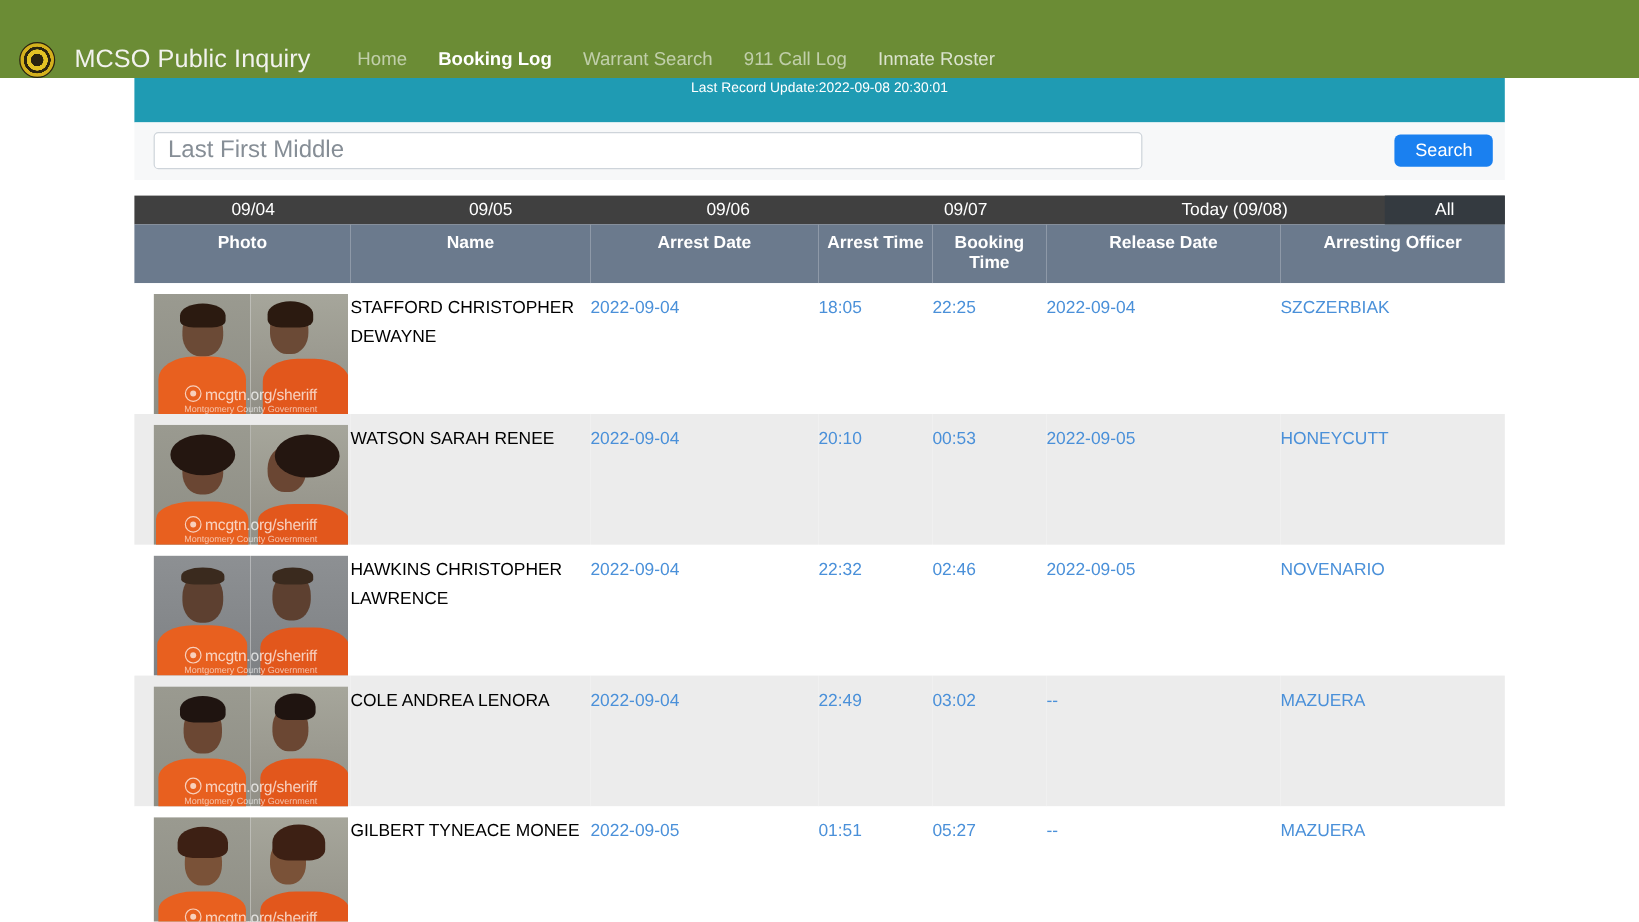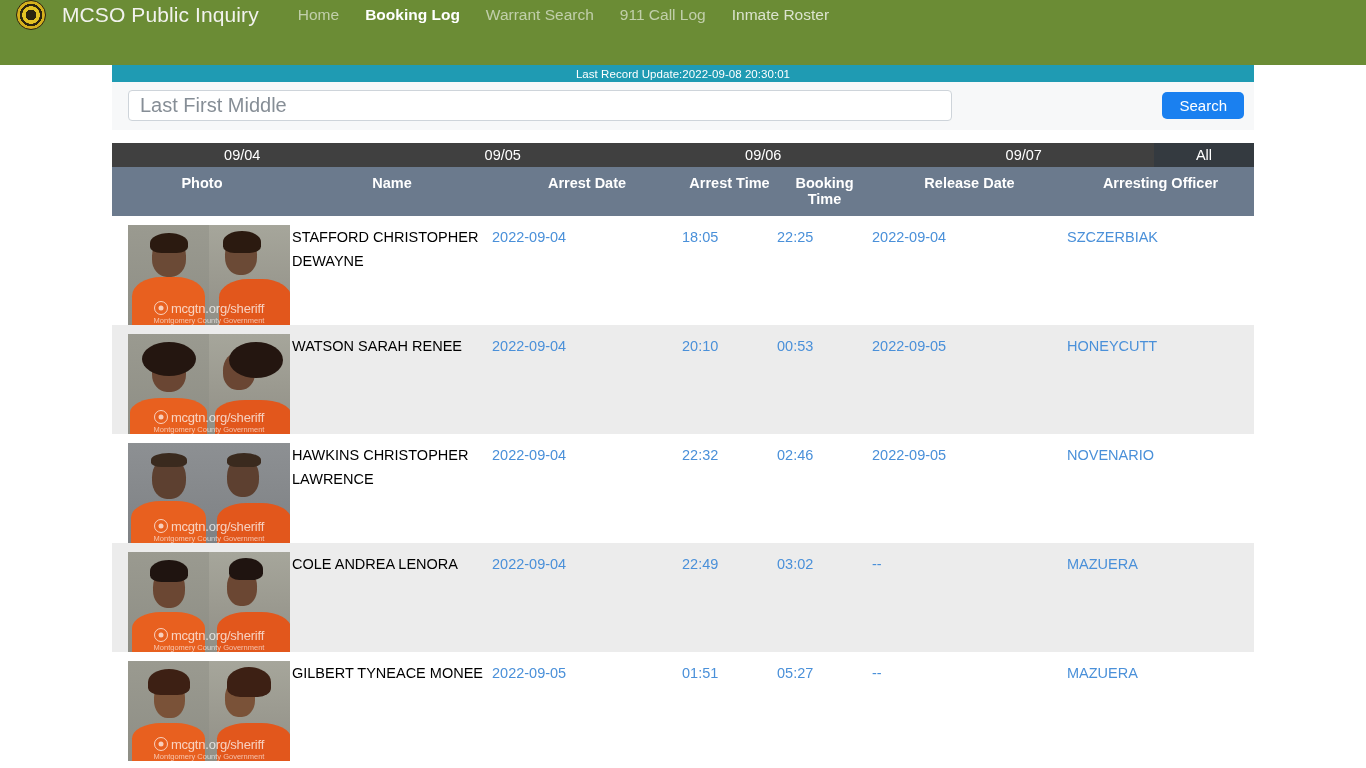--- a/index.html
+++ b/index.html
@@ -8,21 +8,21 @@
     overflow: hidden;
     background: #ffffff;
     font-family: "Liberation Sans", sans-serif;
   }
 
   
   .navbar {
     height: 65px;
     background: #6b8c35;
     display: flex;
-    align-items: flex-start;
+    align-items: flex-end;
     padding: 0 0 0 16px;
   }
   .brand-group { display: flex; align-items: center; }
   .logo {
     width: 30px; height: 30px;
     border-radius: 50%;
     background:
       radial-gradient(circle at 50% 50%, #d9b820 0%, #d9b820 18%, #2b2410 19%, #2b2410 26%, #e3c224 27%, #e3c224 44%, #2b2410 45%, #2b2410 56%, #d4b01d 57%, #d4b01d 80%, #3a2f12 81%, #3a2f12 100%);
     border: 1px solid #2a2310;
     flex: 0 0 auto;
@@ -72,21 +72,21 @@
     position: relative;
   }
 
   
   .update-bar {
     background: #1f9bb3;
     color: #ffffff;
     font-size: 11.5px;
     text-align: center;
     padding: 3px 0 4px;
-    height: 17px;
+    height: 37px;
     line-height: 12px;
     letter-spacing: 0.05px;
   }
 
   
   .search-row {
     background: #f7f8f9;
     display: flex;
     align-items: center;
     padding: 8px 10px 9px 16px;
@@ -283,20 +283,21 @@
       <input class="search-input" type="text" placeholder="Last First Middle" style="">
       <div class="search-spacer"></div>
       <button class="search-btn">Search</button>
     </div>
 
     <div class="tabs">
       <div class="tab">09/04</div>
       <div class="tab">09/05</div>
       <div class="tab">09/06</div>
       <div class="tab">09/07</div>
+      <div class="tab">Today (09/08)</div>
       <div class="tab tab-all">All</div>
     </div>
 
     <table class="booking">
       <colgroup>
         <col class="col-photo">
           <col class="col-name">
           <col class="col-adate">
         <col class="col-atime">
           <col class="col-btime">

